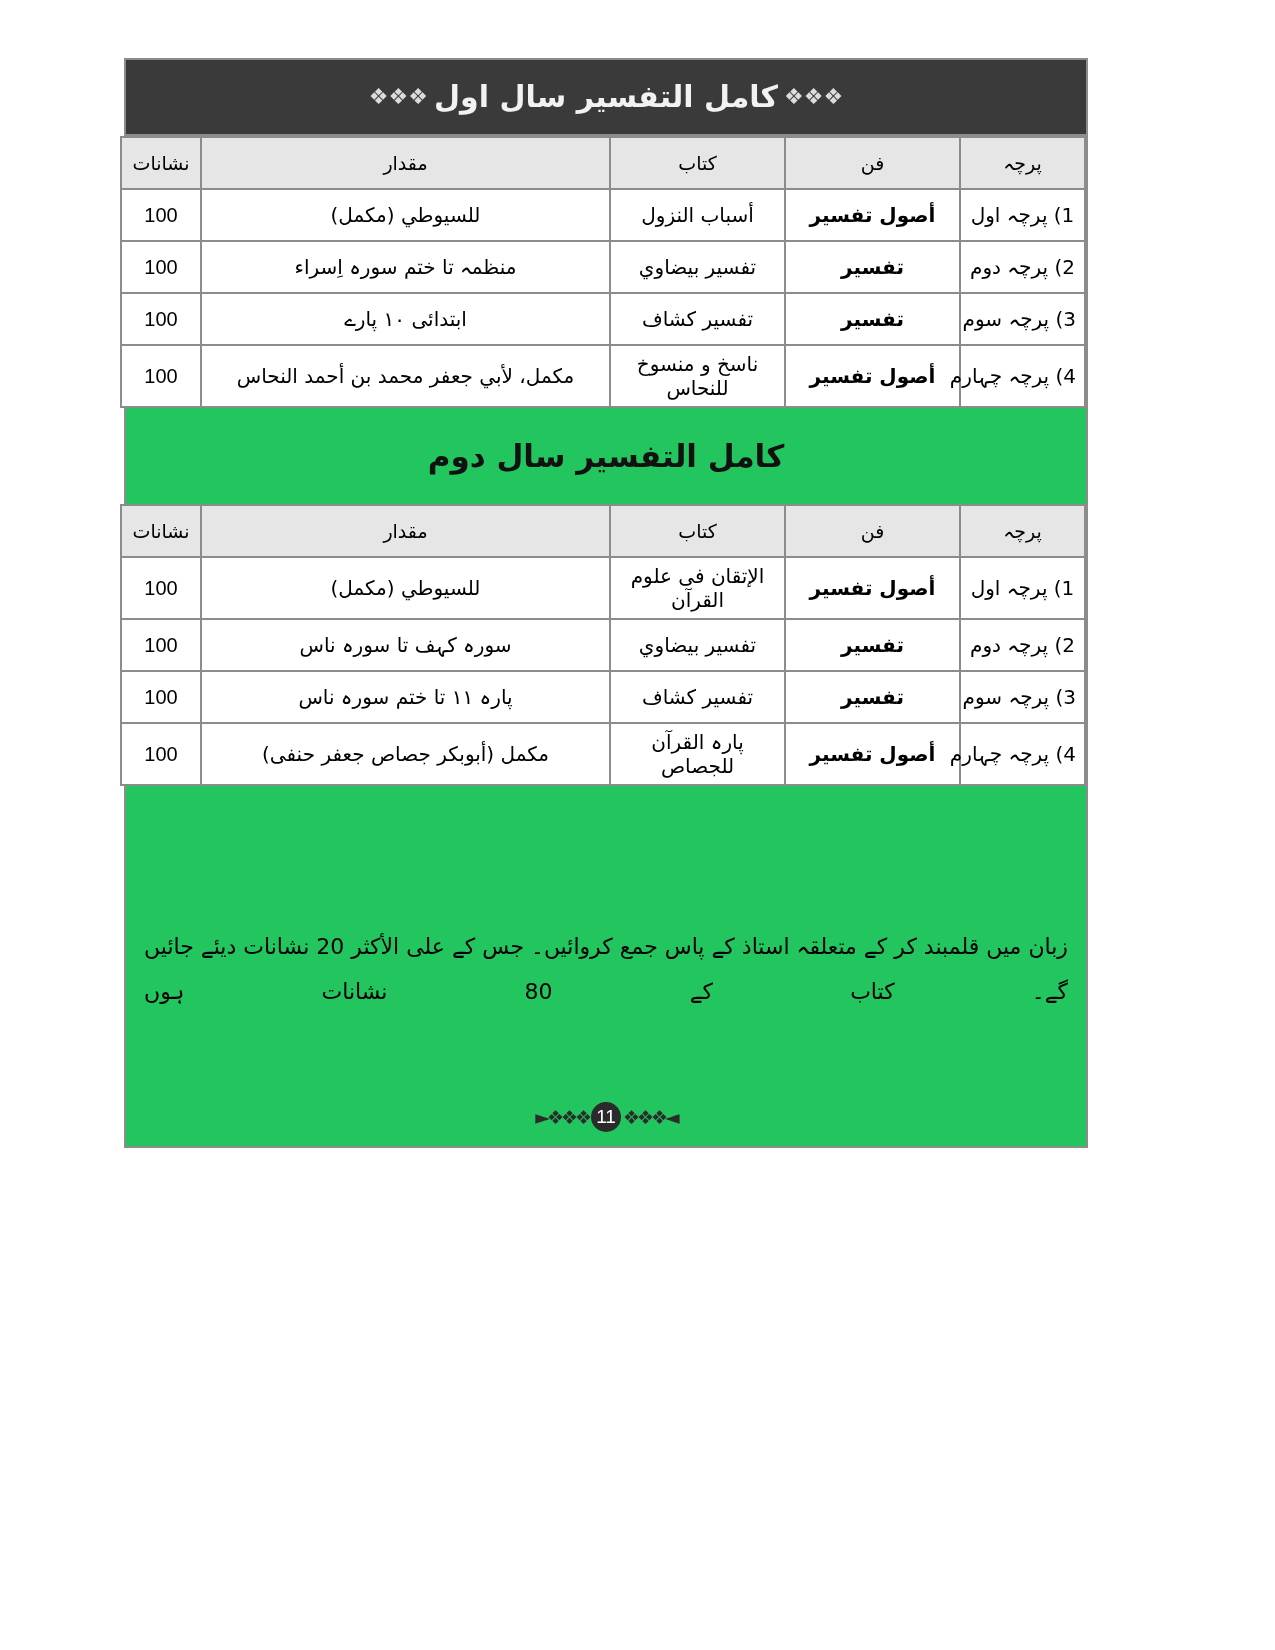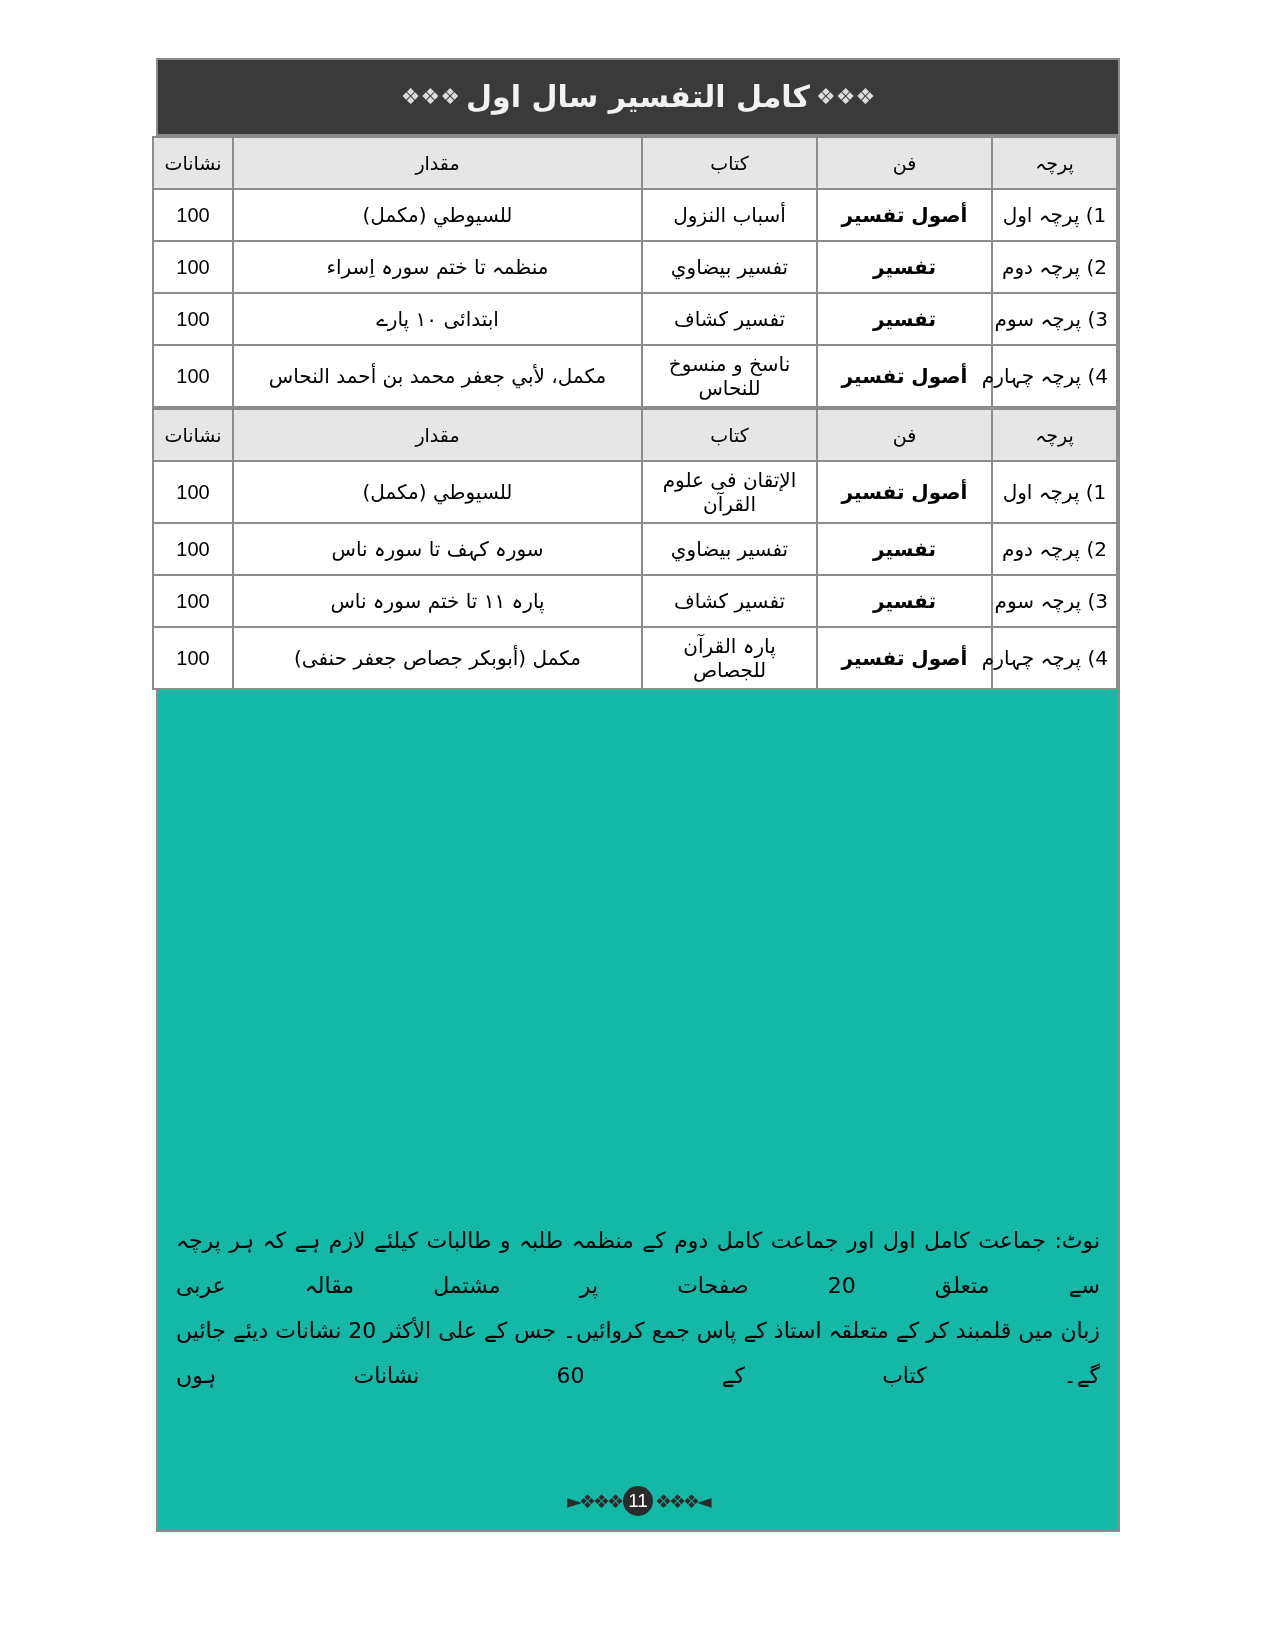--- a/index.html
+++ b/index.html
@@ -13,25 +13,24 @@
     font-family: "DejaVu Sans", "Liberation Sans", sans-serif;
     position: relative;
     overflow: hidden;
   }
 
   .page-frame {
     position: absolute;
     left: 124px;
     top: 58px;
     width: 964px;
-    height: 1474px;
+    height: 1090px;
     border: 2px solid #8c8c8c;
     box-sizing: border-box;
-    background: #14b8a6;
-    margin-left: 32px;
+    background: #22c55e;
   }
 
   .page-inner {
     position: relative;
     width: 100%;
     height: 100%;
     box-sizing: border-box;
   }
 
   
@@ -240,20 +239,23 @@
         <tr>
           <td class="parcha">4) پرچہ چہارم</td>
           <td class="fan">أصول تفسیر</td>
           <td class="kitab">ناسخ و منسوخ للنحاس</td>
           <td class="miqdar">مکمل، لأبي جعفر محمد بن أحمد النحاس</td>
           <td class="nishan">100</td>
         </tr>
       </tbody>
     </table>
 
+    <div class="plain-title-wrap">
+      <div class="plain-title">کامل التفسیر سال دوم</div>
+    </div>
 
     <table class="sched">
       <colgroup>
         <col class="c-parcha">
           <col class="c-fan">
           <col class="c-kitab">
           <col class="c-miqdar">
           <col class="c-nishan">
       </colgroup>
       <thead>
@@ -291,22 +293,21 @@
           <td class="parcha">4) پرچہ چہارم</td>
           <td class="fan">أصول تفسیر</td>
           <td class="kitab">پارہ القرآن للجصاص</td>
           <td class="miqdar">مکمل (أبوبکر جصاص جعفر حنفی)</td>
           <td class="nishan">100</td>
         </tr>
       </tbody>
     </table>
 
     <div class="note-block">
-      <span class="note-line l1">نوٹ: جماعت کامل اول اور جماعت کامل دوم کے منظمہ طلبہ و طالبات کیلئے لازم ہے کہ ہر پرچہ سے متعلق 20 صفحات پر مشتمل مقالہ عربی</span>
-      <span class="note-line l2">زبان میں قلمبند کر کے متعلقہ استاذ کے پاس جمع کروائیں۔ جس کے علی الأکثر 20 نشانات دیئے جائیں گے۔ کتاب کے 60 نشانات ہوں</span>
+      <span class="note-line l2">زبان میں قلمبند کر کے متعلقہ استاذ کے پاس جمع کروائیں۔ جس کے علی الأکثر 20 نشانات دیئے جائیں گے۔ کتاب کے 80 نشانات ہوں</span>
     </div>
 
     <div class="pagefoot">
       <span class="foot-wing">◄❖❖❖</span>
       <span class="page-num-badge">11</span>
       <span class="foot-wing">❖❖❖►</span>
     </div>
 
   </div>
 </div>

